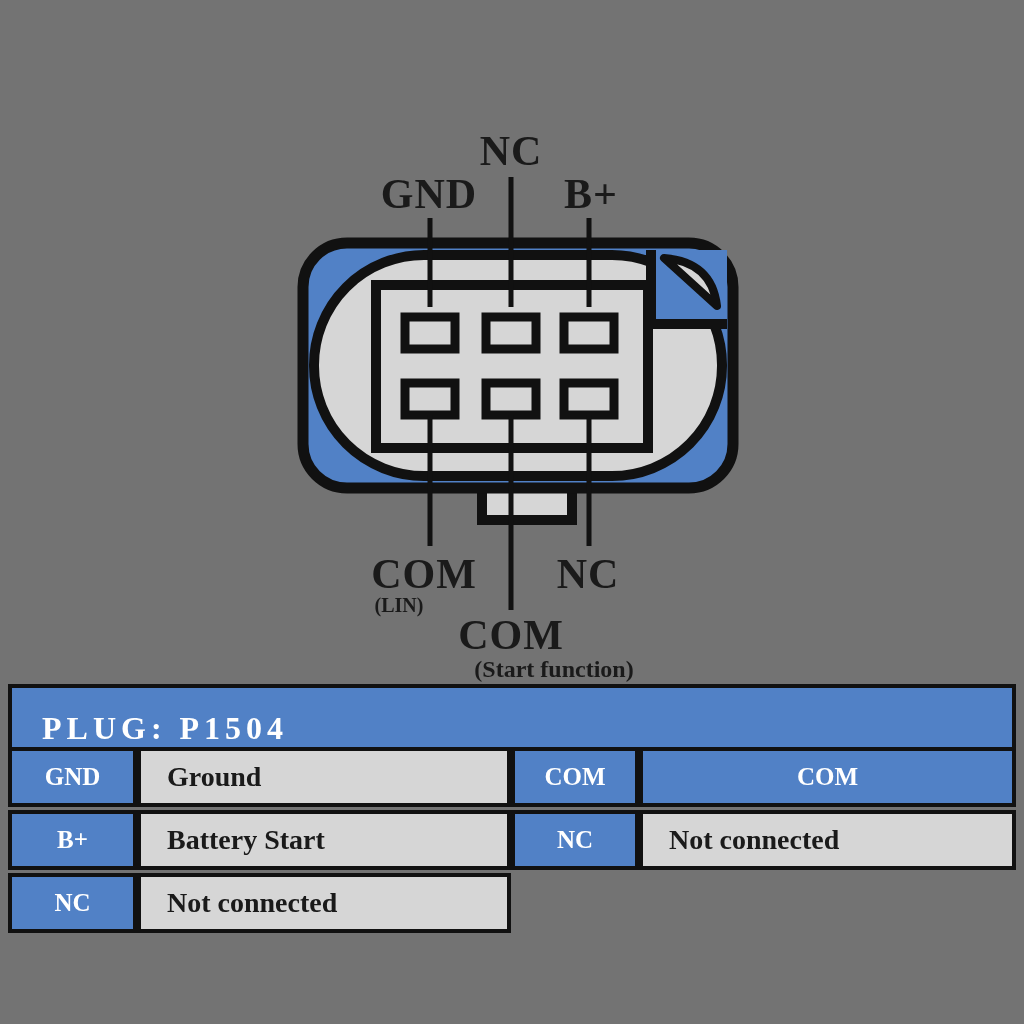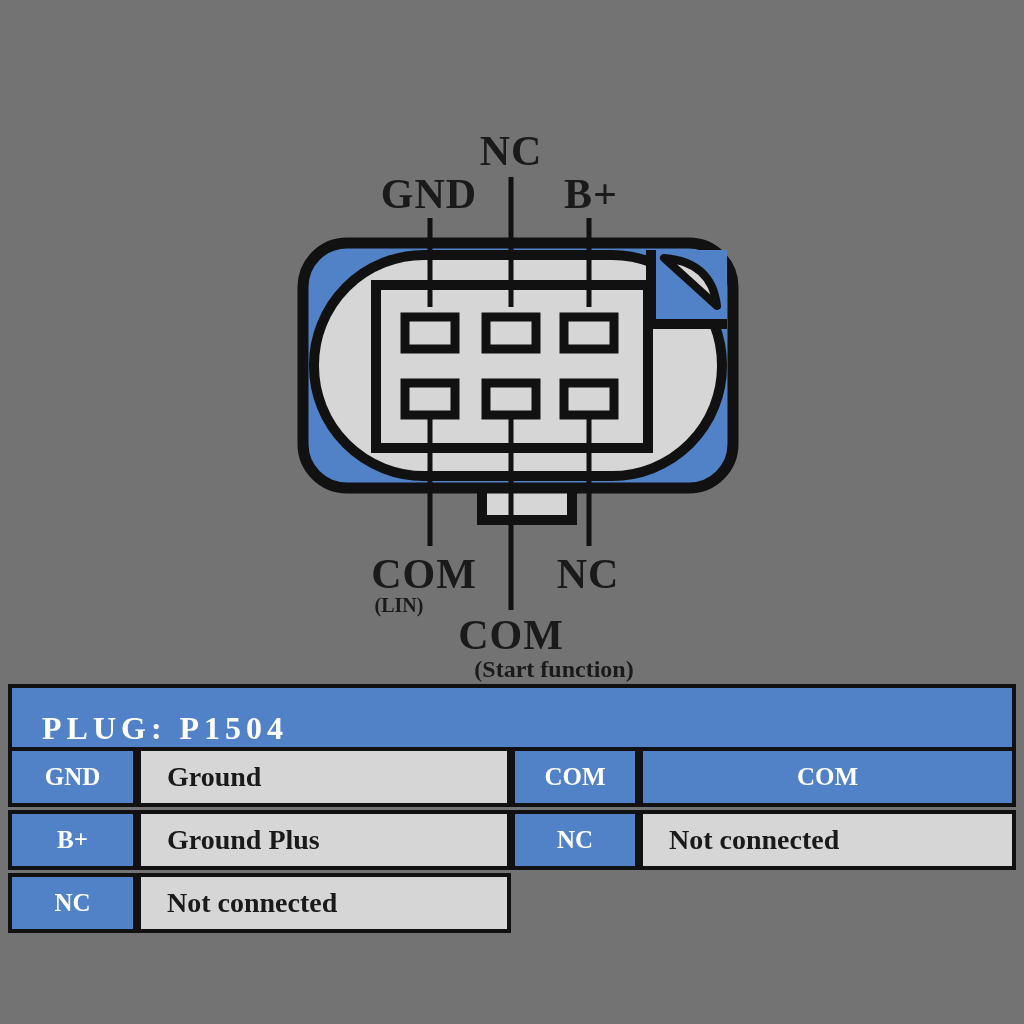--- a/index.html
+++ b/index.html
@@ -89,21 +89,21 @@
 
   <div class="pin-table">
     <div class="cell cell-header">PLUG: P1504</div>
 
     <div class="cell cell-pin">GND</div>
     <div class="cell cell-desc">Ground</div>
     <div class="cell cell-pin">COM</div>
 
     <div class="cell cell-pin">COM</div>
     <div class="cell cell-pin">B+</div>
-    <div class="cell cell-desc">Ground Plus</div>
+    <div class="cell cell-desc">Battery Start</div>
 
     <div class="cell cell-pin">NC</div>
     <div class="cell cell-desc">Not connected</div>
     <div class="cell cell-pin">NC</div>
     <div class="cell cell-desc">Not connected</div>
   </div>
 
 </div>
 
 </body></html>

